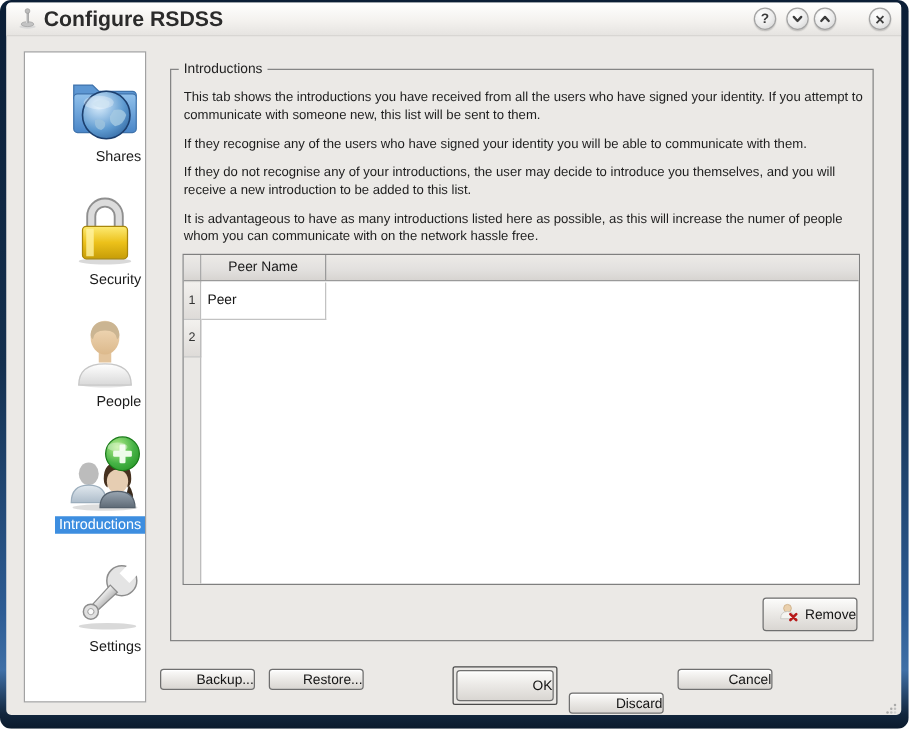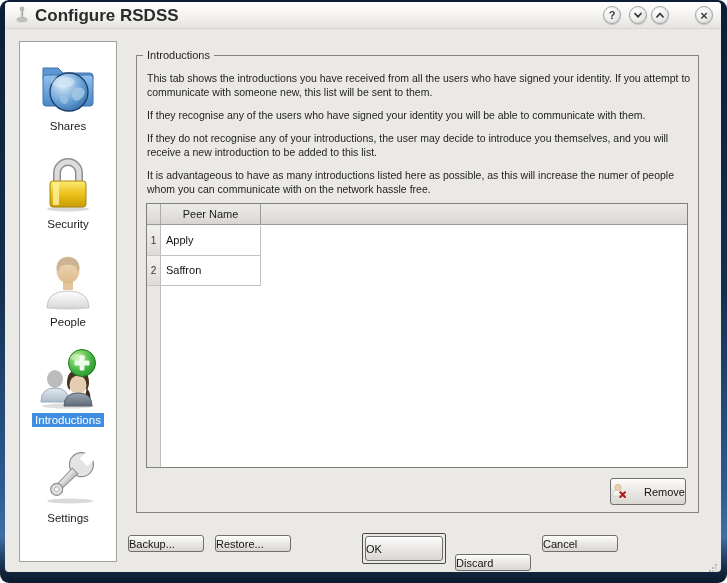--- a/index.html
+++ b/index.html
@@ -43,21 +43,21 @@
   .btn-help{left:598px;}
   .btn-shade{left:624px;}
   .btn-unshade{left:646px;}
   .btn-close{left:690px;font-size:13px;}
   
   .sidebar{
     position:absolute;left:14px;top:39px;width:98px;height:521px;
     background:#ffffff;border:1px solid #a2a2a2;
     display:flex;flex-direction:column;align-items:center;padding-top:12px;
   }
-  .side-item{height:98px;display:flex;flex-direction:column;align-items:center;cursor:pointer;width:100%;}
+  .side-item{height:98px;display:flex;flex-direction:column;align-items:flex-end;cursor:pointer;width:100%;}
   .side-item .icon{width:64px;height:64px;}
   .side-item .lbl{font-size:11.5px;color:#1c1c1c;margin-top:1px;padding:1px 3px;white-space:nowrap;}
   .side-item .lbl.selected{background:var(--selection);color:#ffffff;}
   
   .groupbox{position:absolute;left:131px;top:46px;width:563px;height:465px;}
   .gb-border{position:absolute;left:0;top:7px;right:0;bottom:0;border:1px solid #858585;}
   .gb-title{position:absolute;left:7px;top:0;background:var(--dialog-bg);padding:0 4px;font-size:11px;color:#1e1e1e;z-index:1;line-height:14px;}
   .gb-text{position:absolute;left:11px;top:23px;width:545px;font-size:10.5px;line-height:14px;color:#1e1e1e;}
   .gb-text p{margin:0 0 9px 0;}
   
@@ -80,21 +80,21 @@
     width:14px;text-align:center;font-size:10px;line-height:29px;color:#333333;
     background:linear-gradient(180deg,#f3f1ee,#dedbd8);
     border-right:1px solid #bdbdbd;border-bottom:1px solid #c6c6c6;
   }
   .cell-peer{width:100px;border-right:1px solid #c2c2c2;border-bottom:1px solid #c2c2c2;font-size:11px;line-height:29px;padding-left:5px;color:#141414;background:#ffffff;}
   
   .btn{
     background:linear-gradient(180deg,#fcfcfb 0%,#ebe9e6 48%,#d9d6d2 100%);
     border:1px solid #6f6f6f;border-radius:3px;
     font-family:"Liberation Sans",sans-serif;font-size:11px;color:#141414;
-    display:flex;align-items:center;justify-content:space-between;gap:5px;
+    display:flex;align-items:center;justify-content:flex-end;gap:5px;
     box-shadow:inset 0 1px 0 #ffffff;cursor:pointer;padding:0;
   }
   .remove-btn{position:absolute;left:474px;top:430px;width:76px;height:27px;}
   .footer-btn{position:absolute;top:533px;width:76px;height:17px;}
   .fb-backup{left:123px;}
   .fb-restore{left:210px;}
   .fb-discard{left:450px;margin-top:19px;}
   .fb-cancel{left:537px;}
   .fb-apply{left:624px;}
   .ok-frame{
@@ -279,25 +279,24 @@
       </div>
 
       <div class="table">
         <div class="vhead-col"></div>
         <div class="thead">
           <div class="corner"></div>
           <div class="th-peer">Peer Name</div>
         </div>
         <div class="trow r0">
           <div class="row-num">1</div>
-          <div class="cell-peer">Apply</div>
+          <div class="cell-peer">Peer</div>
         </div>
         <div class="trow r1">
           <div class="row-num">2</div>
-          <div class="cell-peer">Saffron</div>
         </div>
       </div>
 
       <button class="btn remove-btn">
         <span>
           <svg width="16" height="16" viewBox="0 0 16 16">
             <circle cx="7" cy="4.6" r="3.1" fill="#ead0ad" stroke="#c8a87e" stroke-width="0.6"></circle>
             <path d="M1.5 13 q0 -5.8 5.5 -5.8 q5.5 0 5.5 5.8 z" fill="#f4f4f1" stroke="#c6c6c1" stroke-width="0.7"></path>
             <path d="M9.3 9.3 L14 14 M14 9.3 L9.3 14" stroke="#b81a1a" stroke-width="2.1" stroke-linecap="round"></path>
           </svg>

